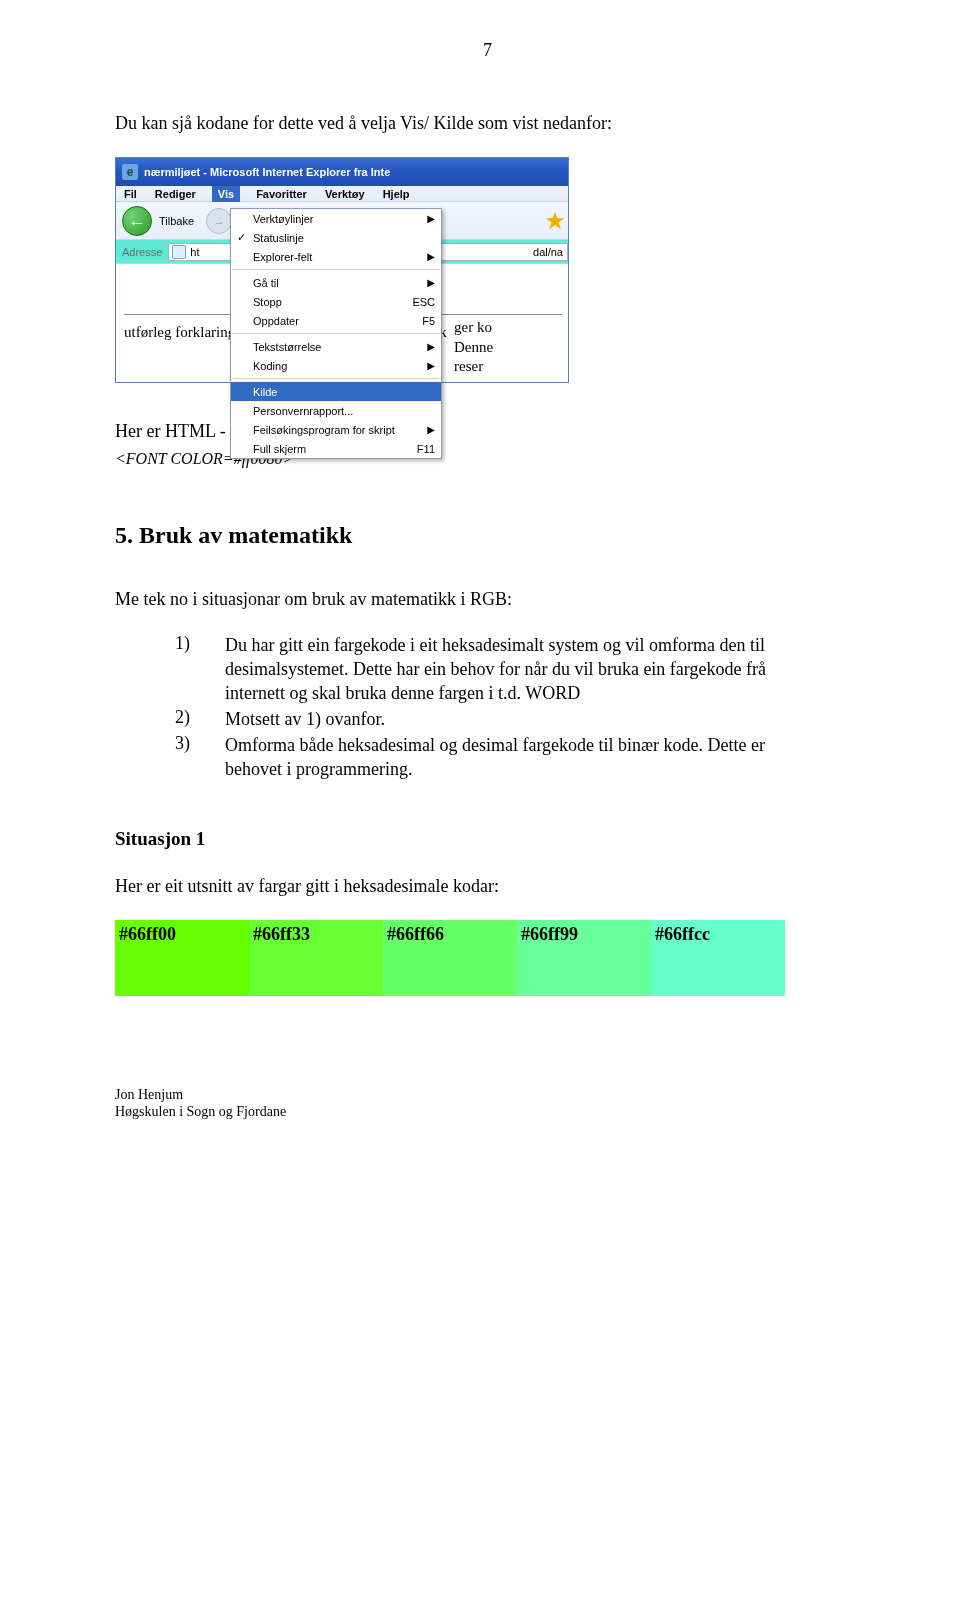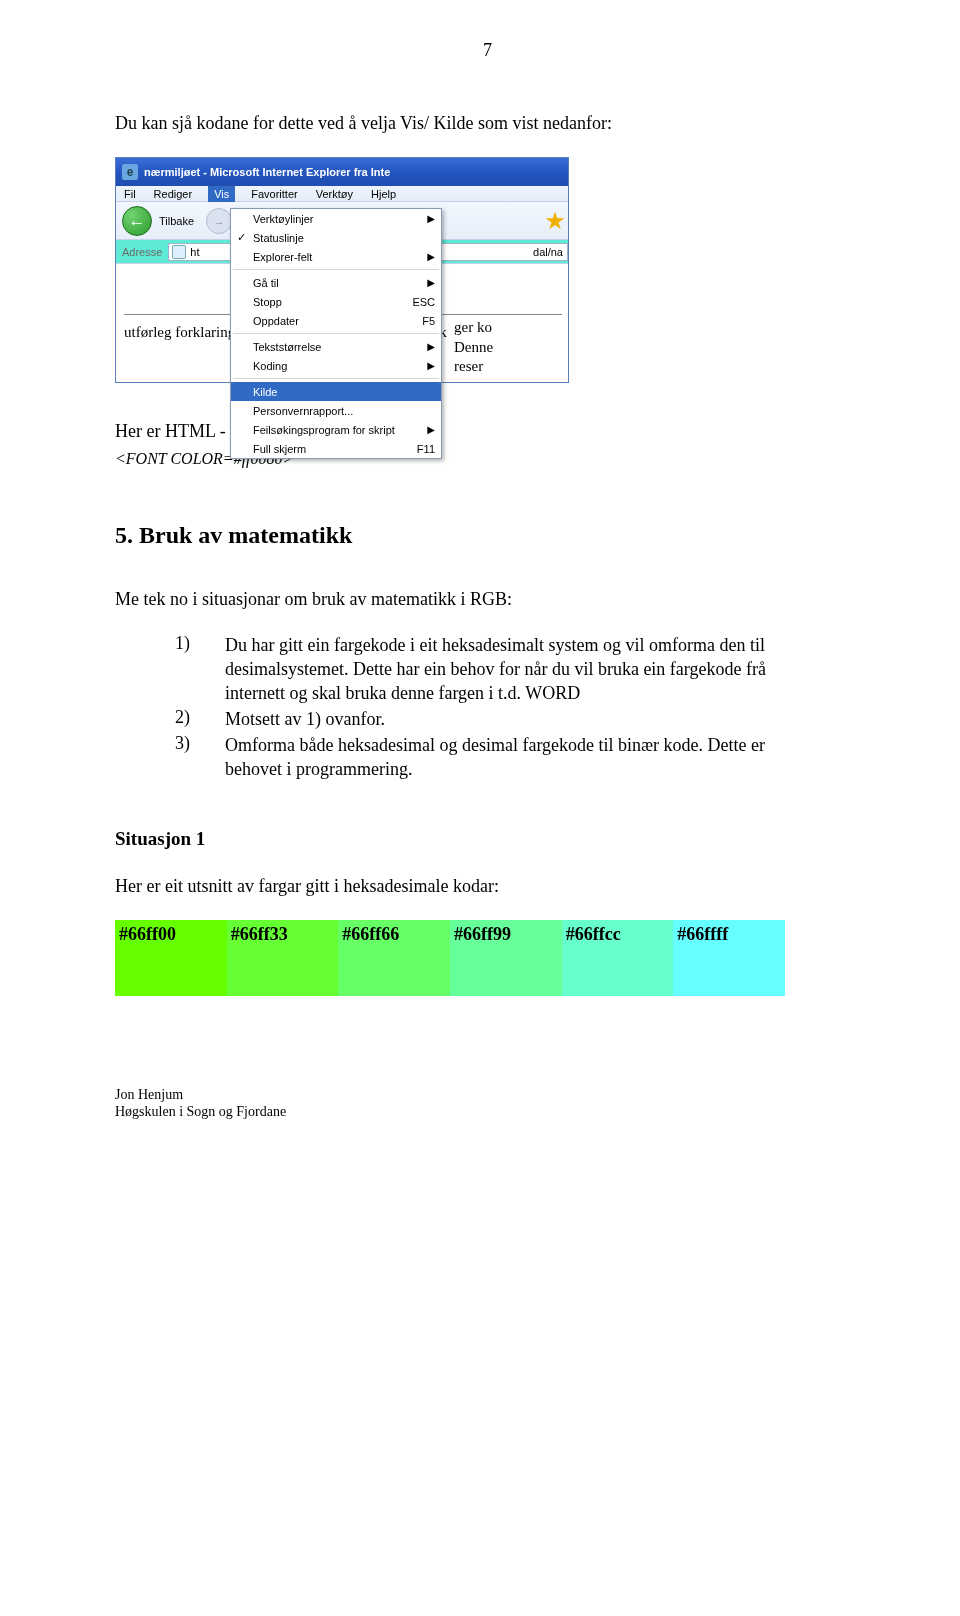--- a/index.html
+++ b/index.html
@@ -37,21 +37,21 @@
   }
   .ie-titlebar .e-icon {
     width: 16px; height: 16px; background: #6aa6e0;
     border-radius: 2px; margin-right: 6px; position: relative;
     display: inline-flex; align-items: center; justify-content: center;
     color: #245; font-weight: bold; font-size: 12px;
   }
   .ie-menubar {
     height: 16px; background: linear-gradient(#eef4fb,#e3ecf7);
     border-bottom: 1px solid #c5d2e5; display: flex; align-items: center;
-    padding-left: 6px; gap: 14px; color: #000; position: relative;
+    padding-left: 6px; gap: 14px; color: #000; position: relative; font-weight: bold;
   }
   .ie-menubar span[data-name="menu-item"] { padding: 2px 2px; }
   .ie-menubar span.hot { background: #316ac5; color: #fff; padding: 2px 6px; }
   .ie-toolbar {
     height: 38px; background: linear-gradient(#f2f7fd,#e7eef9);
     border-bottom: 1px solid #c5d2e5; display: flex; align-items: center;
     padding-left: 6px; gap: 6px;
   }
   .ie-back {
     width: 30px; height: 30px; border-radius: 50%;
@@ -237,19 +237,18 @@
 <div class="sub-head" data-name="subsection-heading">Situasjon 1</div>
 
 <div class="body-text" data-name="swatch-intro">Her er eit utsnitt av fargar gitt i heksadesimale kodar:</div>
 
 <div class="color-table" id="swatches" data-name="color-swatch-row">
     <div class="color-cell" data-name="color-swatch" style="background: rgb(102, 255, 0);">#66ff00</div>
     <div class="color-cell" data-name="color-swatch" style="background: rgb(102, 255, 51);">#66ff33</div>
     <div class="color-cell" data-name="color-swatch" style="background: rgb(102, 255, 102);">#66ff66</div>
     <div class="color-cell" data-name="color-swatch" style="background: rgb(102, 255, 153);">#66ff99</div>
     <div class="color-cell" data-name="color-swatch" style="background: rgb(102, 255, 204);">#66ffcc</div>
-    <div class="color-cell" data-name="color-swatch" style="background: rgb(102, 255, 255);">#66ffff</div>
   </div>
 
 <div class="footer" data-name="footer">
   <div data-name="footer-author">Jon Henjum</div>
   <div data-name="footer-institution">Høgskulen i Sogn og Fjordane</div>
 </div>
 
 </body></html>

